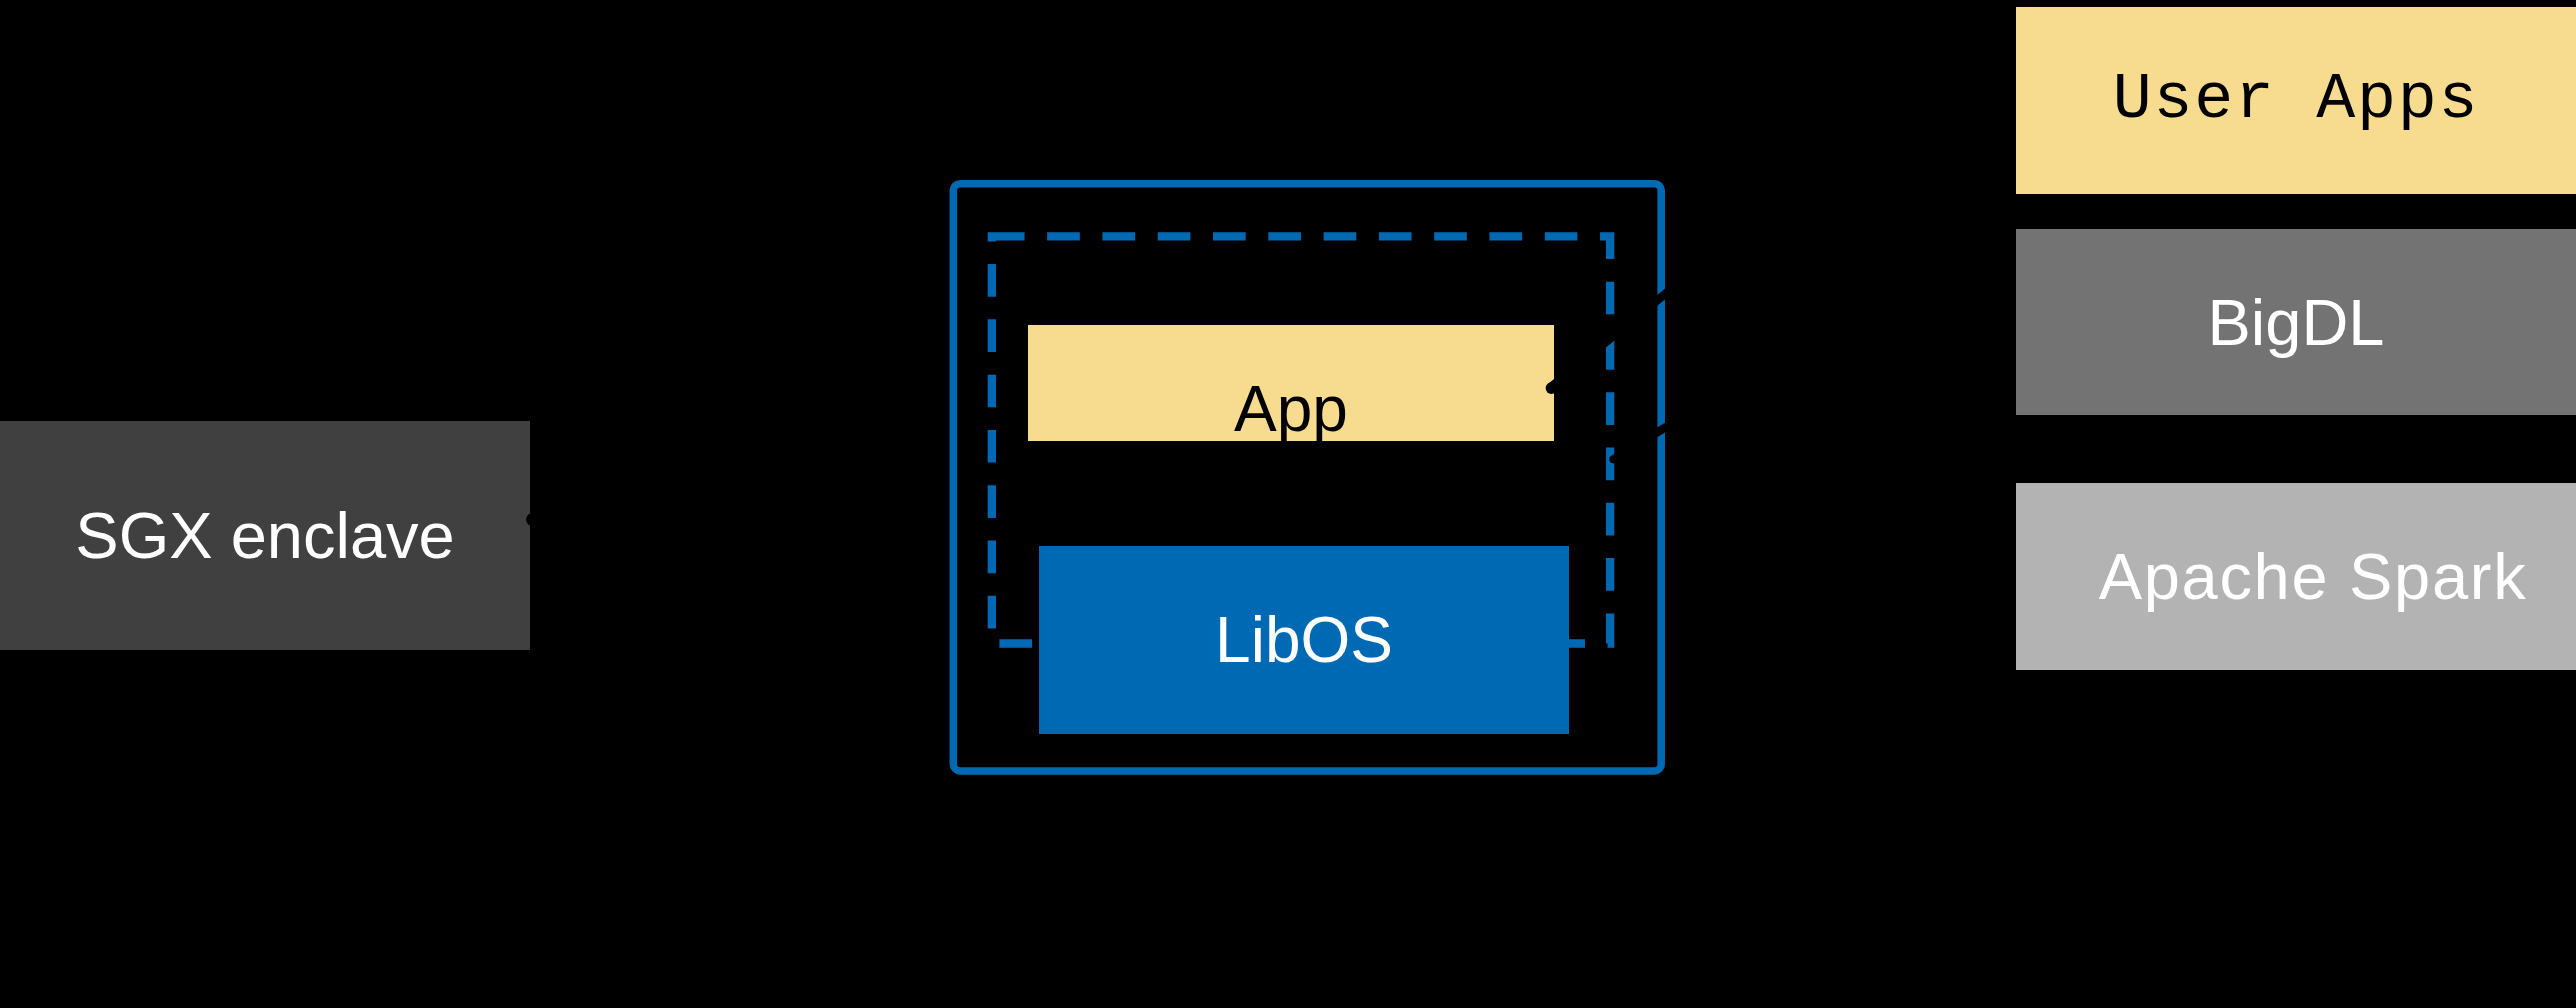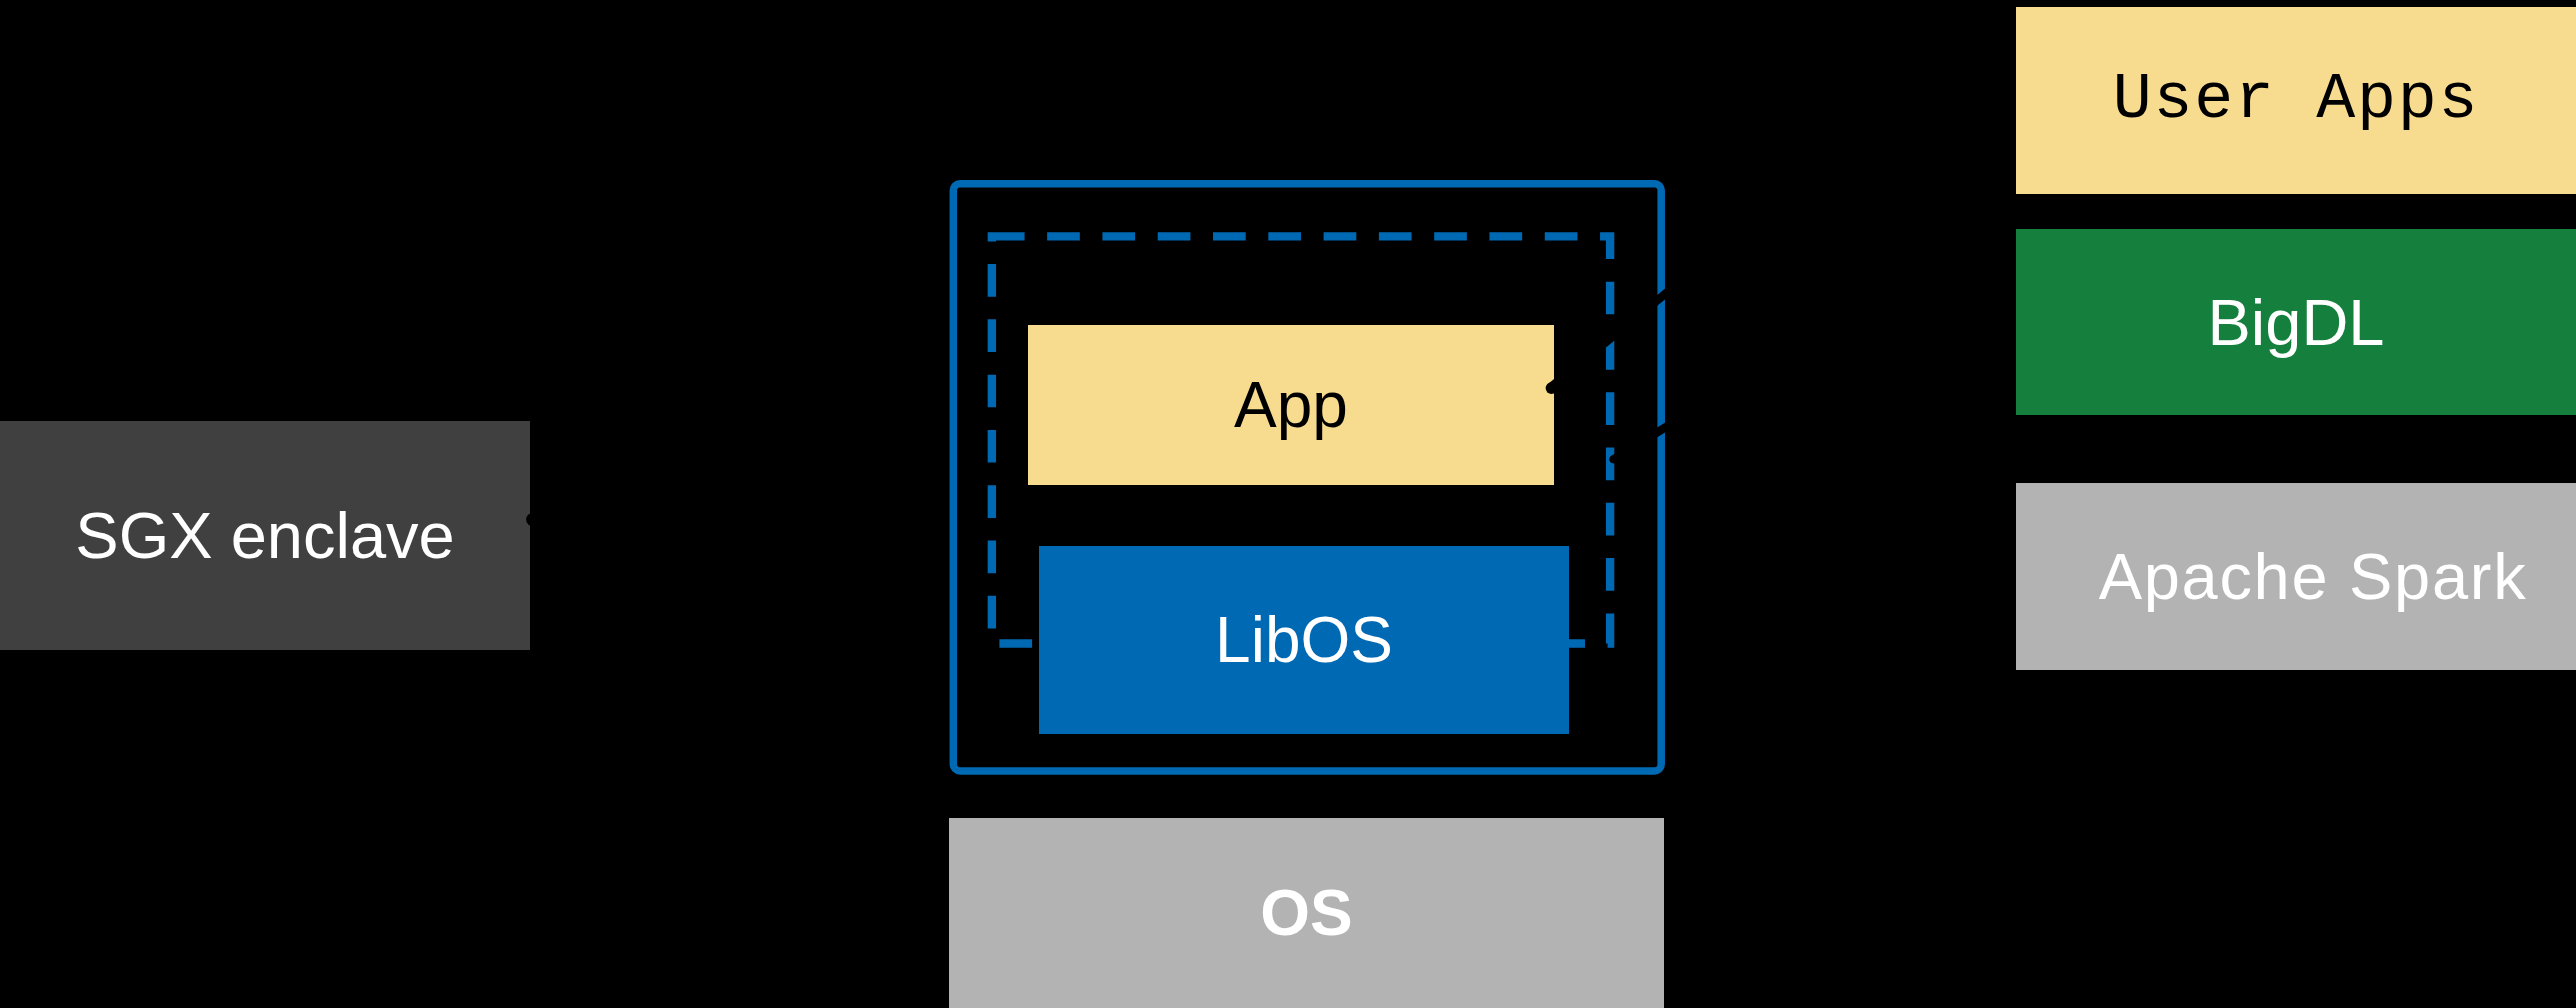--- a/index.html
+++ b/index.html
@@ -30,21 +30,21 @@
   .box .label {
     white-space: nowrap;
     line-height: 1;
   }
   .text-light { color: #ffffff; }
   .text-dark  { color: #000000; }
 
   
   #sgx-box      { left: 0px;    top: 421px;  width: 530px; height: 229px; font-size: 65px; }
   
-  #app-box      { left: 1028px; top: 325px;  width: 526px; height: 160px; font-size: 64px; }
+  #app-box      { left: 1028px; top: 325px;  width: 526px; height: 116px; font-size: 64px; align-items: flex-end; }
   #libos-box    { left: 1039px; top: 546px;  width: 530px; height: 188px; font-size: 64px; }
   #os-box       { left: 949px; top: 818px;  width: 715px; height: 190px; font-size: 64px; font-weight: 700; }
   
   #userapps-box { left: 2016px; top: 6.7px;    width: 560px; height: 187px; font-size: 65px; letter-spacing: 1.7px; font-family: Liberation Mono, monospace; }
   #bigdl-box    { left: 2016px; top: 229px;  width: 560px; height: 186px; font-size: 65px; }
   #spark-box    { left: 2016px; top: 483px;  width: 560px; height: 187px; font-size: 65px; letter-spacing: 1.7px; padding-left: 34px; }
 
   svg { display: block; }
   .z1 { z-index: 1; }
   .z2 { z-index: 2; }
@@ -65,29 +65,26 @@
   </div>
 
   <div class="box z2 text-dark" id="app-box" style="background-color: rgb(247, 220, 144);">
     <span class="label">App</span>
   </div>
 
   <div class="box z2 text-light" id="libos-box" style="background-color: rgb(0, 105, 180);">
     <span class="label">LibOS</span>
   </div>
 
-  <div class="box z2 text-light" id="os-box" style="background-color: rgb(179, 179, 179);">
-    <span class="label">OS</span>
-  </div>
 
   <div class="box z2 text-dark" id="userapps-box" style="background-color: rgb(247, 220, 144);">
     <span class="label">User Apps</span>
   </div>
 
-  <div class="box z2 text-light" id="bigdl-box" style="background-color: #15803d; align-items: center;">
+  <div class="box z2 text-light" id="bigdl-box" style="background-color: #737373; align-items: center;">
     <span class="label">BigDL</span>
   </div>
 
   <div class="box z2 text-light" id="spark-box" style="background-color: rgb(179, 179, 179);">
     <span class="label">Apache Spark</span>
   </div>
 
   <svg class="layer z3" width="2576" height="1009" viewBox="0 0 3075 1204">
     <line x1="2040" y1="308" x2="1852" y2="461" stroke-width="10" stroke-linecap="round" stroke="#000000"></line>
     <circle cx="1852" cy="463" r="7" fill="#000000"></circle>

